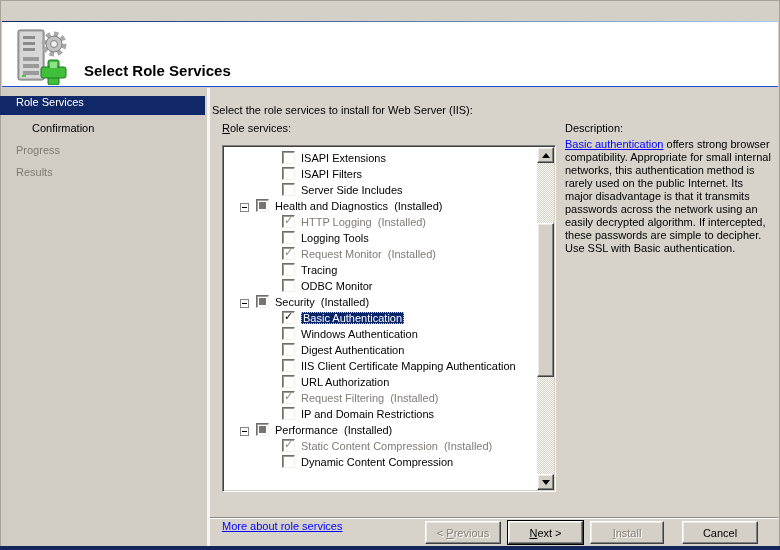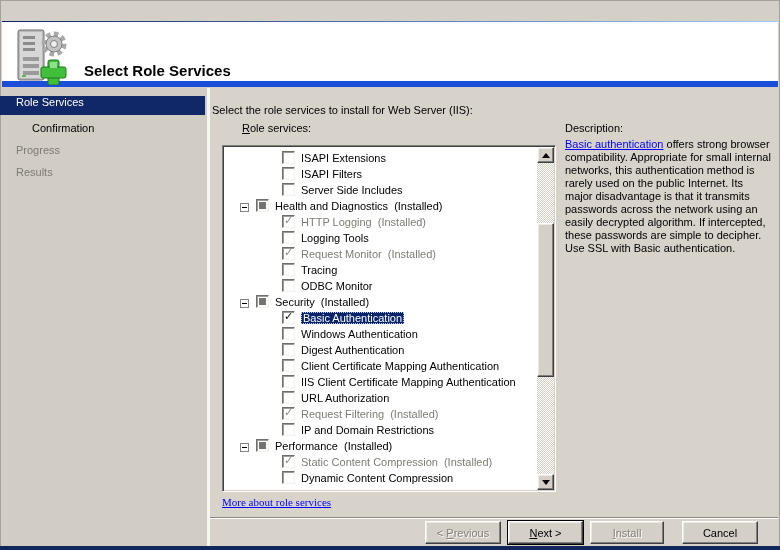--- a/index.html
+++ b/index.html
@@ -11,36 +11,36 @@
   }
   
   .titlebar{position:absolute;left:2px;top:2px;width:776px;height:30px;
     background:linear-gradient(to right,#0a246a,#a6caf0);
     display:flex;align-items:center;padding:0 17px 0 6px;margin-top:19px;}
   .titlebar .ttext{color:#fff;font-weight:bold;font-size:12px;flex:1;letter-spacing:.2px;}
   .closebtn{width:17px;height:15px;background:#d4d0c8;border:1px solid;
     border-color:#ffffff #404040 #404040 #ffffff;box-shadow:inset -1px -1px 0 #808080,inset 1px 1px 0 #ece9e2;
     display:flex;align-items:center;justify-content:center;font-weight:bold;font-size:11px;line-height:1;color:#000;}
   
-  .header{position:absolute;left:2px;top:22px;width:776px;height:65px;background:#fff;border-bottom:6px solid #1d4ed8;}
+  .header{position:absolute;left:2px;top:22px;width:776px;height:65px;background:#fff;border-bottom:1px solid #1d4ed8;}
   .htitle{position:absolute;left:82px;top:40px;font-size:15px;font-weight:bold;}
   .hicon{position:absolute;left:12px;top:5px;}
   
   .sidebar{position:absolute;left:2px;top:88px;width:205px;height:458px;background:#d1cdc4;}
   .vsep{position:absolute;left:207px;top:88px;width:3px;height:458px;background:#f7f5f1;}
   .mainbg{position:absolute;left:210px;top:88px;width:568px;height:458px;background:#d7d3cb;}
   .side-item{position:absolute;left:16px;white-space:nowrap;}
   .si-sel{position:absolute;left:0;top:96px;width:205px;height:19px;background:#102868;color:#fff;
     display:flex;align-items:flex-start;padding-left:16px;}
   .si1{top:122px;color:#000;margin-left:16px;}
   .si2{top:144px;color:#7e7b74;}
   .si3{top:166px;color:#7e7b74;}
   
   .instruction{position:absolute;left:212px;top:104px;}
-  .listlabel{position:absolute;left:222px;top:122px;margin-left:20px;}
+  .listlabel{position:absolute;left:222px;top:122px;}
   .u{text-decoration:underline;}
   .listbox{position:absolute;left:222px;top:145px;width:334px;height:347px;background:#fff;
     border:1px solid;border-color:#808080 #ffffff #ffffff #808080;
     box-shadow:inset 1px 1px 0 #404040,inset -1px -1px 0 #d4d0c8;}
   .rows{position:absolute;left:2px;top:2px;right:19px;bottom:2px;overflow:hidden;}
   .trow{height:16px;display:flex;align-items:flex-end;white-space:nowrap;}
   .trow.dis{color:#7f7c75;}
   .expander{position:relative;width:9px;height:9px;margin-left:15px;background:#fff;border:1px solid #848484;flex:none;}
   .expander::after{content:"";position:absolute;left:1px;top:3px;width:5px;height:1px;background:#000;}
   .cbx{position:relative;width:13px;height:13px;background:#fff;flex:none;
@@ -65,21 +65,21 @@
     display:flex;align-items:center;justify-content:center;}
   .sbtn.up{top:0;} .sbtn.down{bottom:0;}
   .tri-up{width:0;height:0;border-left:4px solid transparent;border-right:4px solid transparent;border-bottom:5px solid #000;}
   .tri-down{width:0;height:0;border-left:4px solid transparent;border-right:4px solid transparent;border-top:5px solid #000;}
   .sthumb{position:absolute;left:0;top:76px;width:17px;height:154px;background:#d4d0c8;border:1px solid;
     border-color:#ffffff #404040 #404040 #ffffff;box-shadow:inset -1px -1px 0 #808080,inset 1px 1px 0 #ece9e2;}
   
   .desc-title{position:absolute;left:565px;top:122px;}
   .desc-body{position:absolute;left:565px;top:138px;width:207px;line-height:13px;margin:0;}
   a.lnk{color:#0000ff;text-decoration:underline;cursor:pointer;}
-  .morelink{position:absolute;left:222px;top:496px;font-family:Liberation Serif, serif;}
+  .morelink{position:absolute;left:222px;top:520px;}
   
   .hsep{position:absolute;left:210px;top:517px;width:568px;height:2px;background:#fff;border-top:1px solid #8e8a80;}
   .btn{position:absolute;top:521px;height:23px;background:#d4d0c8;border:1px solid;
     border-color:#ffffff #404040 #404040 #ffffff;box-shadow:inset -1px -1px 0 #808080,inset 1px 1px 0 #ece9e2;
     display:flex;align-items:center;justify-content:center;white-space:pre;}
   .btn.default{box-shadow:0 0 0 1px #000,inset -1px -1px 0 #808080,inset 1px 1px 0 #ece9e2;}
   .btn.disabled{color:#857f76;text-shadow:1px 1px 0 #ffffff;}
   .bottomstrip{position:absolute;left:0;bottom:0;width:780px;height:4px;background:#13265c;}
 </style>
 </head>
@@ -194,24 +194,20 @@
         <div class="trow">
           <span class="cbx unchecked child-cb"></span>
           <span class="tlabel">Windows Authentication</span>
         </div>
         <div class="trow">
           <span class="cbx unchecked child-cb"></span>
           <span class="tlabel">Digest Authentication</span>
         </div>
         <div class="trow">
           <span class="cbx unchecked child-cb"></span>
-          <span class="tlabel">Client Certificate Mapping Authentication</span>
-        </div>
-        <div class="trow">
-          <span class="cbx unchecked child-cb"></span>
           <span class="tlabel">IIS Client Certificate Mapping Authentication</span>
         </div>
         <div class="trow">
           <span class="cbx unchecked child-cb"></span>
           <span class="tlabel">URL Authorization</span>
         </div>
         <div class="trow dis">
           <span class="cbx checked-disabled child-cb">
             <span class="check">✓</span>
           </span>

